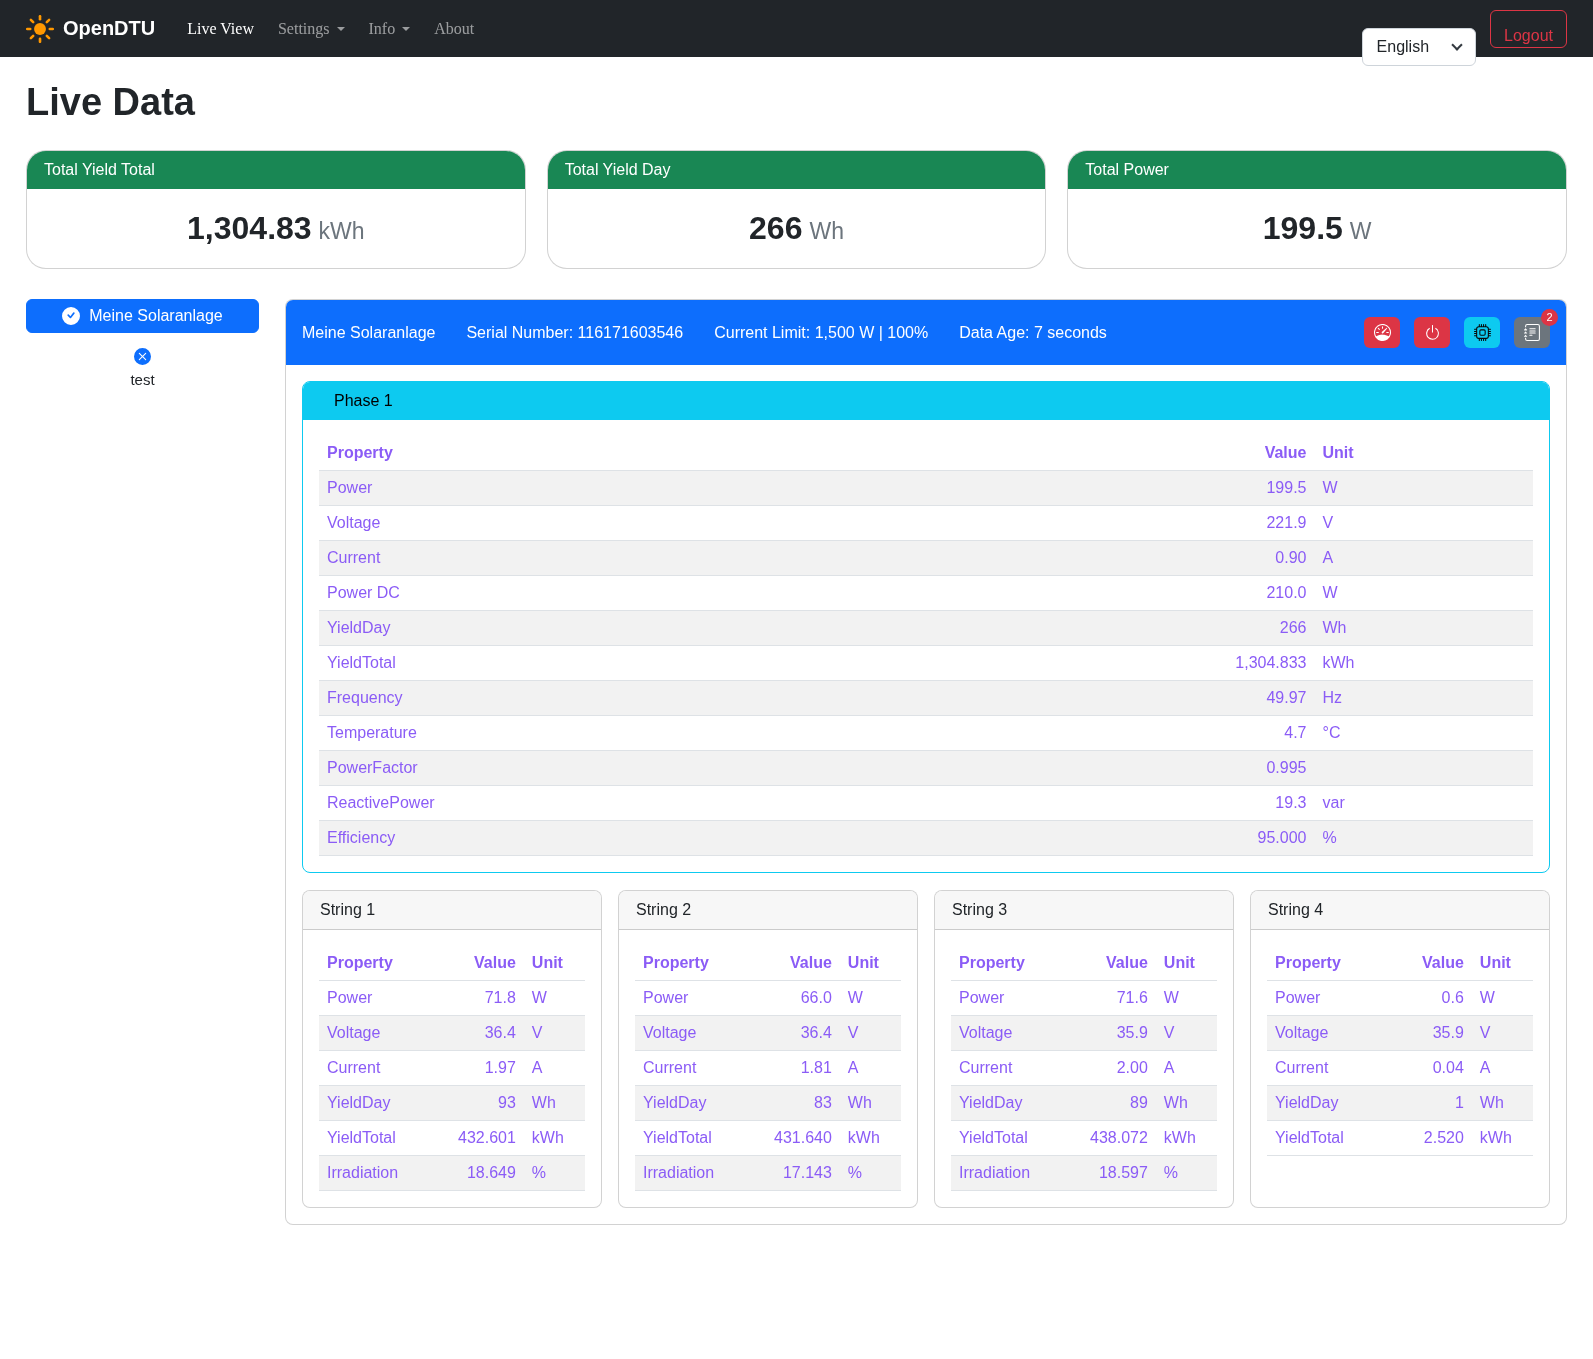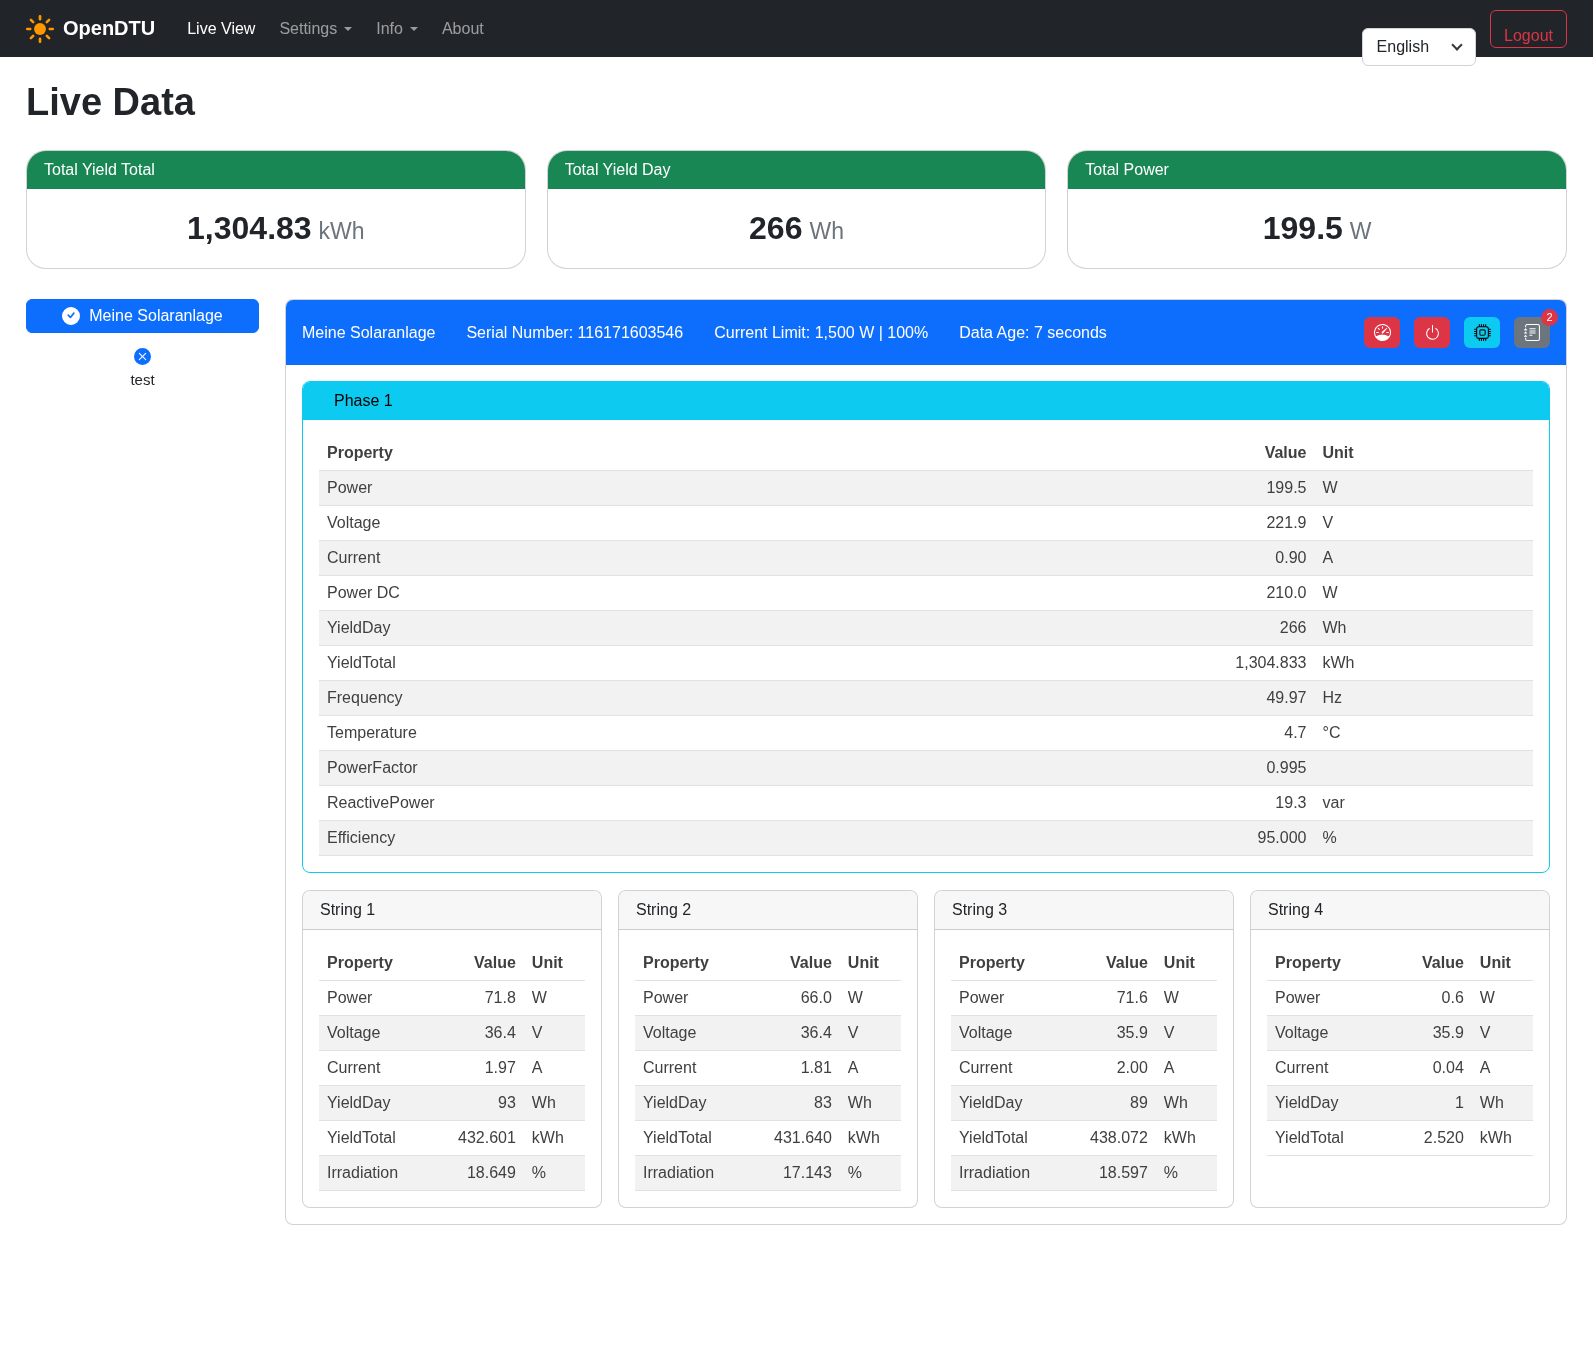--- a/index.html
+++ b/index.html
@@ -18,21 +18,21 @@
     display: flex;
     align-items: center;
     padding: 0 26px;
   }
   .brand {
     display: flex; align-items: center; gap: 9px;
     color: #fff; font-size: 20px; font-weight: 700;
     margin-right: 20px; cursor: pointer;
   }
   .brand-icon { display: flex; }
-  .nav-links { display: flex; align-items: flex-end; }
+  .nav-links { display: flex; align-items: flex-end; font-family: Liberation Serif, serif; }
   .nav-link {
     color: rgba(255,255,255,.55);
     font-size: 16px; padding: 8px 12px;
     display: flex; align-items: center; cursor: pointer;
     text-decoration: none;
   }
   .nav-link.active { color: #fff; }
   .caret {
     display: inline-block; margin-left: 7px;
     border-top: 4px solid; border-right: 4px solid transparent; border-left: 4px solid transparent;
@@ -110,21 +110,21 @@
     border-radius: 9px; min-width: 17px; text-align: center;
   }
   .panel-body { padding: 16px; }
 
   
   .phase-card { border: 1px solid var(--info, #0dcaf0); border-radius: 8px; overflow: hidden; margin-bottom: 17px; }
   .phase-header { background: var(--info, #0dcaf0); color: #000; padding: 10px 31px; font-size: 16px; }
   .phase-body { padding: 16px; }
 
   
-  table.data-table { width: 100%; border-collapse: collapse; font-size: 16px; color: #404040; }
+  table.data-table { width: 100%; border-collapse: collapse; font-size: 16px; color: #8b5cf6; }
   .data-table th, .data-table td {
     padding: 8px; text-align: left; vertical-align: middle;
     border-bottom: 1px solid #dee2e6;
   }
   .data-table thead th { font-weight: 700; }
   .data-table tbody th { font-weight: 400; }
   .data-table tr > *:nth-child(2) { text-align: right; }
   .phase-table thead .col-val { width: 15%; }
   .phase-table thead .col-unit { width: 18%; }
   .string-table thead .col-val { width: 33%; }

